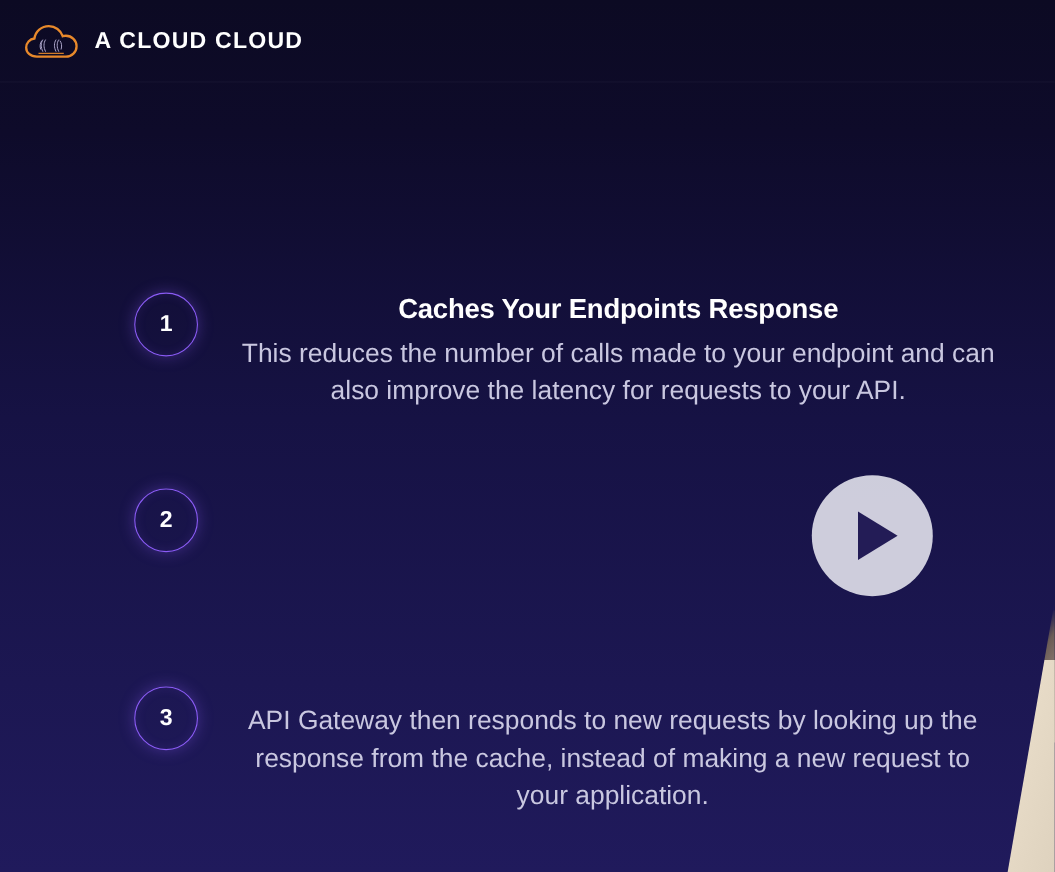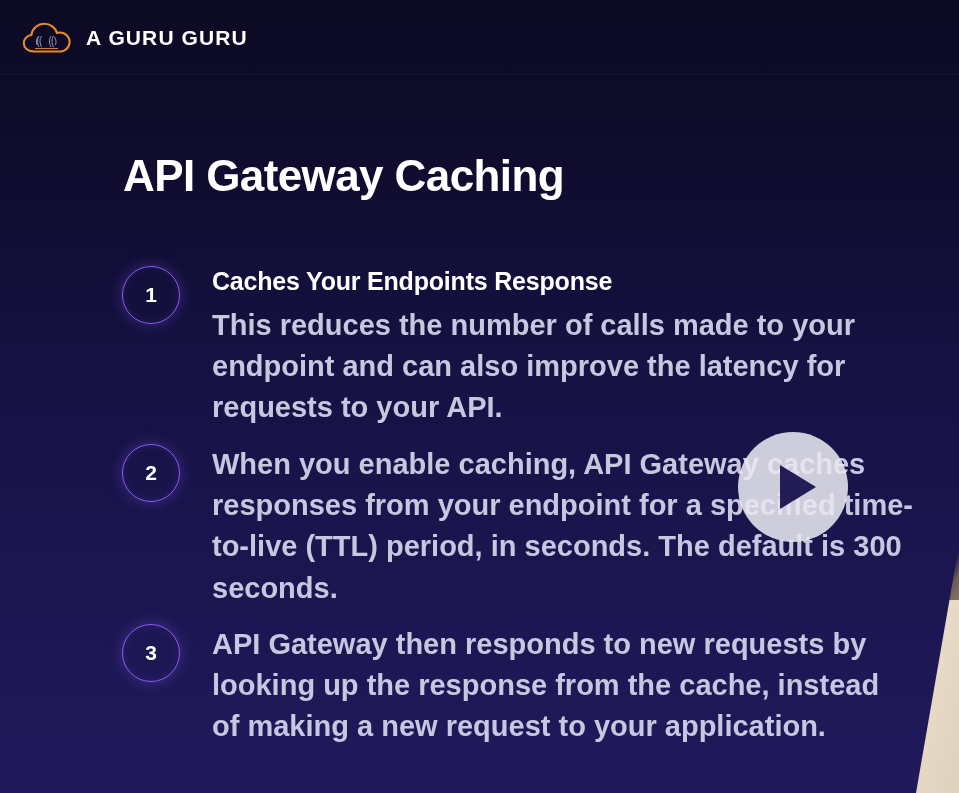--- a/index.html
+++ b/index.html
@@ -126,40 +126,40 @@
     width:58px; height:58px;
     border-radius:50%;
     border:1.6px solid #8b5cf6;
     box-shadow:0 0 14px rgba(139,92,246,0.35), inset 0 0 10px rgba(139,92,246,0.12);
     display:flex; align-items:center; justify-content:center;
     color:#ffffff;
     font-size:21px;
     font-weight:bold;
   }
 
-  .item-body { margin-left:90px; }
+  .item-body { margin-left:90px;text-align:center; }
 
   .item-heading {
     color:#ffffff;
     font-size:25px;
     font-weight:bold;
     letter-spacing:-0.2px;
     line-height:1.2;
     margin-bottom:9px;
   }
 
   .item-text {
     color:#c9c7e0;
-    font-size:29px;
+    font-size:24px;
     line-height:1.42;
-    font-weight:bold;
+    font-weight:normal;
     max-width:700px;
   }
   .item-2 .item-text { max-width:715px; }
-  .item-3 .item-text { max-width:690px; }
+  .item-3 .item-text { max-width:690px;margin-top:15px; }
 
   
   .play-button {
     position:absolute;
     left:738px; top:432px;
     width:110px; height:110px;
     border-radius:50%;
     background:rgba(231,231,240,0.88);
     z-index:7;
     cursor:pointer;
@@ -193,38 +193,36 @@
         <g stroke="#c9c1e8" stroke-width="0.9" fill="none" opacity="0.85">
           <path d="M17 26 C15 22 15 18 17 15"></path>
           <path d="M19.5 26 C17.5 22 17.5 18 19.5 15"></path>
           <path d="M15 24 C14 21 14.5 18 16 16"></path>
           <path d="M29 26 C27 22 27 18 29 15"></path>
           <path d="M31.5 26 C29.5 22 29.5 18 31.5 15"></path>
           <path d="M33.5 24 C34.5 21 34 18 32.5 16"></path>
         </g>
         <path d="M13 27.5 L36 27.5" stroke="#e8892b" stroke-width="1.1" fill="none" opacity="0.9"></path>
       </svg>
-      <span class="logo-text">A GURU GURU</span>
+      <span class="logo-text">A CLOUD CLOUD</span>
     </div>
     <div class="header-divider"></div>
 
-    <h1 class="title">API Gateway Caching</h1>
 
     <div class="item item-1">
       <div class="num-circle">1</div>
       <div class="item-body">
         <div class="item-heading">Caches Your Endpoints Response</div>
         <div class="item-text">This reduces the number of calls made to your endpoint and can also improve the latency for requests to your API.</div>
       </div>
     </div>
 
     <div class="item item-2">
       <div class="num-circle">2</div>
       <div class="item-body">
-        <div class="item-text">When you enable caching, API Gateway caches responses from your endpoint for a specified time-to-live (TTL) period, in seconds. The default is 300 seconds.</div>
       </div>
     </div>
 
     <div class="item item-3">
       <div class="num-circle">3</div>
       <div class="item-body">
         <div class="item-text">API Gateway then responds to new requests by looking up the response from the cache, instead of making a new request to your application.</div>
       </div>
     </div>
 

